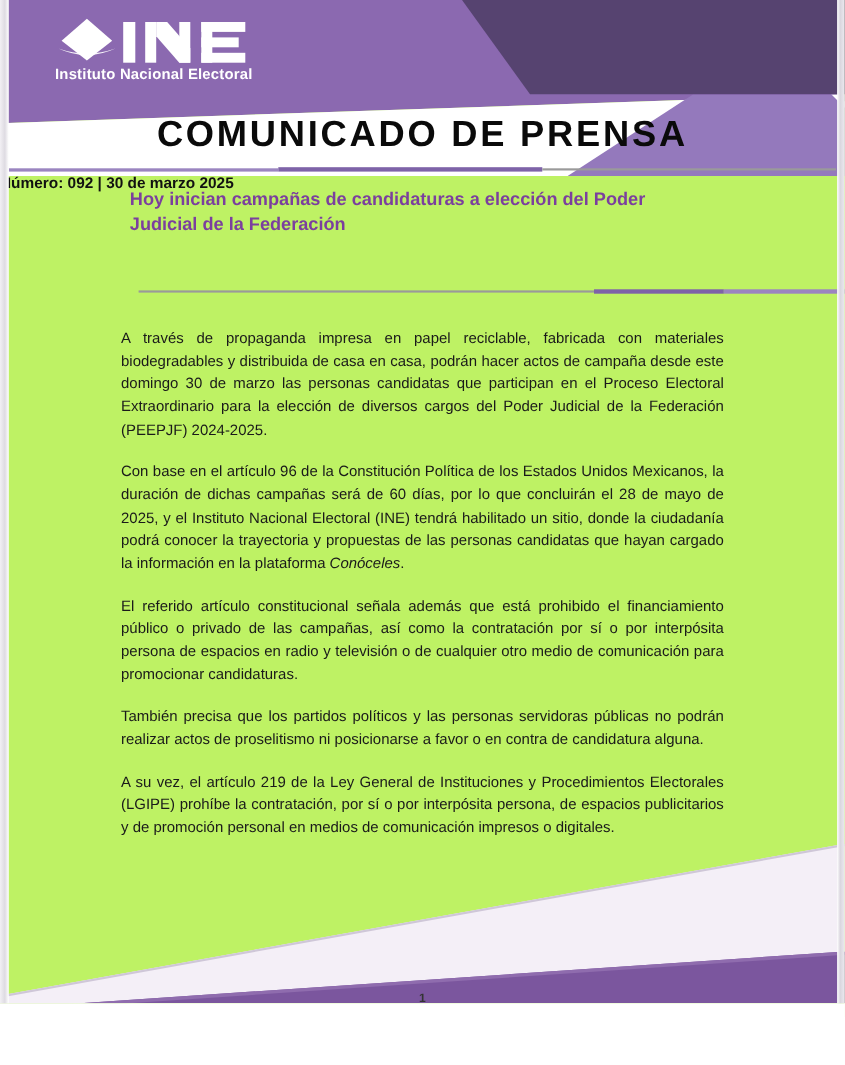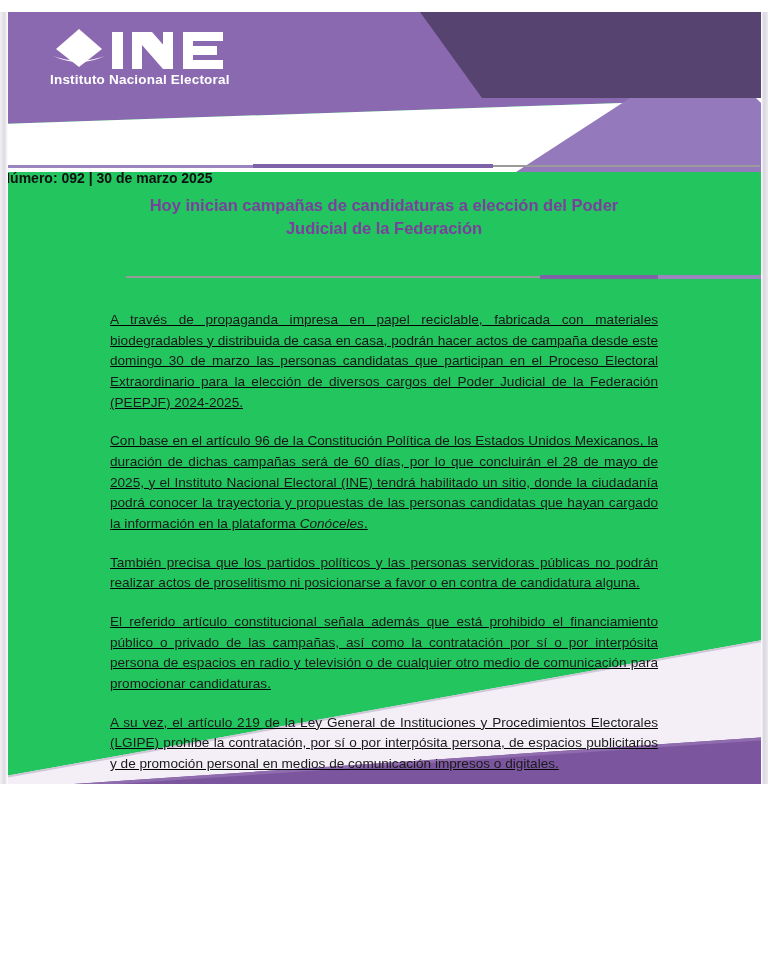--- a/index.html
+++ b/index.html
@@ -7,24 +7,23 @@
   html, body {
     width: 768px;
     height: 968px;
     background: #ffffff;
     font-family: "Liberation Sans", sans-serif;
   }
 
   .page {
     position: relative;
     width: 768px;
-    height: 772px;
+    height: 912px;
     overflow: hidden;
-    background: #22c55e;
-    margin-top: 12px;
+    background: #bef264;
   }
 
   
   .page-edge-left {
     position: absolute;
     left: 0; top: 0;
     width: 8px; height: 968px;
     background: linear-gradient(to right, #f2f0f4 0%, #dedbe2 55%, #ffffff 100%);
     z-index: 60;
   }
@@ -131,23 +130,22 @@
     width: 768px;
     text-align: left;
     font-size: 14px;
     font-weight: bold;
     color: #111111;
     z-index: 22;
   }
 
   .subtitle {
     position: absolute;
-    left: 118px; top: 182px;
+    left: 118px; top: 170px;
     width: 532px;
-    text-align: center;
     font-size: 16.5px;
     font-weight: bold;
     color: #7B3F9E;
     line-height: 1.42;
     z-index: 22;
   }
 
   
   .divider-bottom {
     position: absolute;
@@ -159,21 +157,20 @@
   .divider-bottom .seg-gray        { flex: 1;     height: 2px; background: #9a9a9a; align-self: center; }
   .divider-bottom .seg-purple-dark { width: 118px; height: 4px; background: #7E63A8; align-self: center; }
   .divider-bottom .seg-purple-pale { width: 110px; height: 4px; background: #9B85C0; align-self: center; }
 
   
   .body-copy {
     position: absolute;
     left: 110px; top: 298px;
     width: 548px;
     z-index: 20;
-    text-decoration: underline;
   }
   .para {
     font-size: 13.6px;
     line-height: 1.52;
     color: #1a1a1a;
     text-align: justify;
     margin-bottom: 18px;
     font-family: "Liberation Sans", sans-serif;
   }
   .para:last-child { margin-bottom: 0; }
@@ -271,20 +268,23 @@
         <rect x="137" y="6" width="40" height="9"></rect>
         <rect x="137" y="20" width="34" height="9"></rect>
         <rect x="137" y="34" width="40" height="9"></rect>
         <rect x="137" y="6" width="10" height="37"></rect>
       </g>
 
       <text x="4" y="58" font-family="Liberation Sans, sans-serif" font-size="13.5" font-weight="bold" fill="#ffffff" letter-spacing="0.2">Instituto Nacional Electoral</text>
     </svg>
   </div>
 
+  <div class="title-block">
+    <div class="press-title">COMUNICADO DE PRENSA</div>
+  </div>
 
   <div class="divider-top">
     <div class="seg-purple-pale"></div>
     <div class="seg-purple-dark"></div>
     <div class="seg-gray"></div>
   </div>
 
   <div class="issue-line">Número: 092 | 30 de marzo 2025</div>
 
   <div class="subtitle">Hoy inician campañas de candidaturas a elección del Poder Judicial de la Federación</div>
@@ -293,22 +293,22 @@
     <div class="seg-gray"></div>
     <div class="seg-purple-dark"></div>
     <div class="seg-purple-pale"></div>
   </div>
 
   <div class="body-copy">
     <p class="para">A través de propaganda impresa en papel reciclable, fabricada con materiales biodegradables y distribuida de casa en casa, podrán hacer actos de campaña desde este domingo 30 de marzo las personas candidatas que participan en el Proceso Electoral Extraordinario para la elección de diversos cargos del Poder Judicial de la Federación (PEEPJF) 2024-2025.</p>
 
     <p class="para"><span>Con base en el artículo 96 de la Constitución Política de los Estados Unidos Mexicanos, la duración de dichas campañas será de 60 días, por lo que concluirán el 28 de mayo de 2025, y el Instituto Nacional Electoral (INE) tendrá habilitado un sitio, donde la ciudadanía podrá conocer la trayectoria y propuestas de las personas candidatas que hayan cargado la información en la plataforma </span><em>Conóceles</em><span>.</span></p>
 
+    <p class="para">El referido artículo constitucional señala además que está prohibido el financiamiento público o privado de las campañas, así como la contratación por sí o por interpósita persona de espacios en radio y televisión o de cualquier otro medio de comunicación para promocionar candidaturas.</p>
     <p class="para">También precisa que los partidos políticos y las personas servidoras públicas no podrán realizar actos de proselitismo ni posicionarse a favor o en contra de candidatura alguna.</p>
-    <p class="para">El referido artículo constitucional señala además que está prohibido el financiamiento público o privado de las campañas, así como la contratación por sí o por interpósita persona de espacios en radio y televisión o de cualquier otro medio de comunicación para promocionar candidaturas.</p>
     <p class="para">A su vez, el artículo 219 de la Ley General de Instituciones y Procedimientos Electorales (LGIPE) prohíbe la contratación, por sí o por interpósita persona, de espacios publicitarios y de promoción personal en medios de comunicación impresos o digitales.</p>
   </div>
 
   <div class="page-number">1</div>
 
   <div class="footer">
     <div class="ftr-tint"></div>
     <div class="ftr-tint-line"></div>
     <div class="ftr-band"></div>
     <div class="ftr-band-hi"></div>

